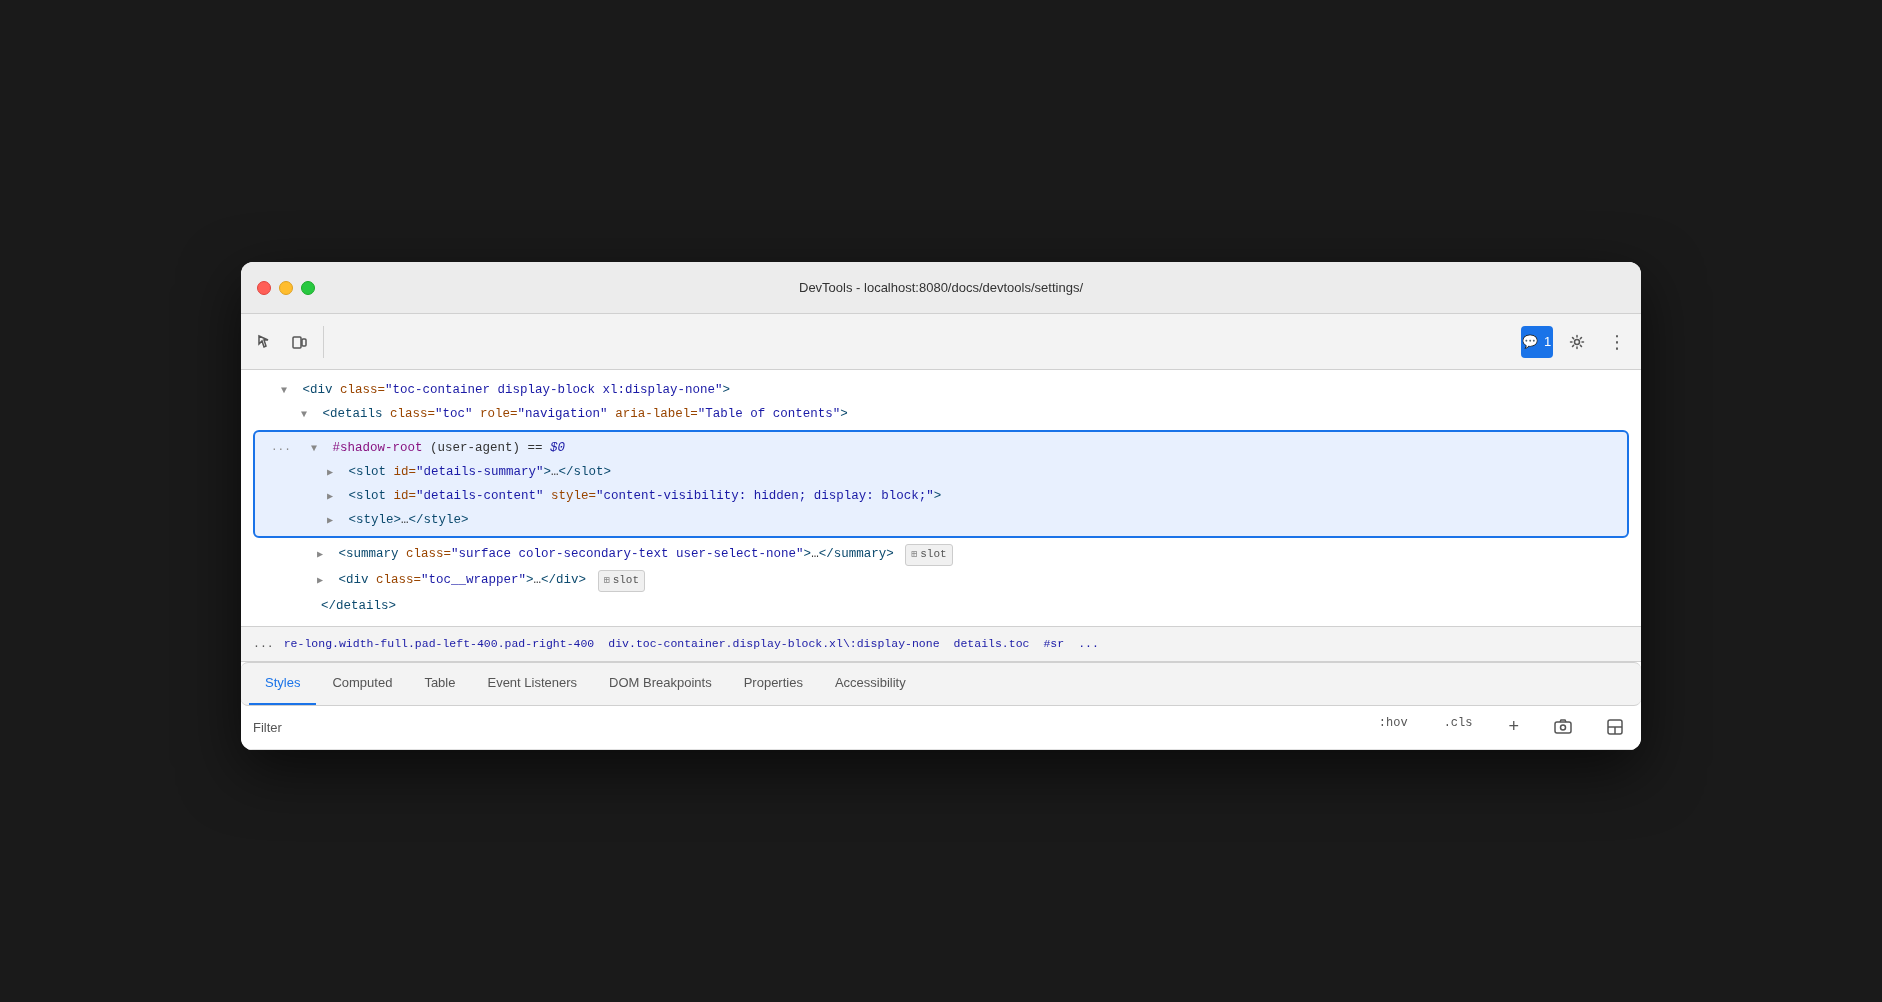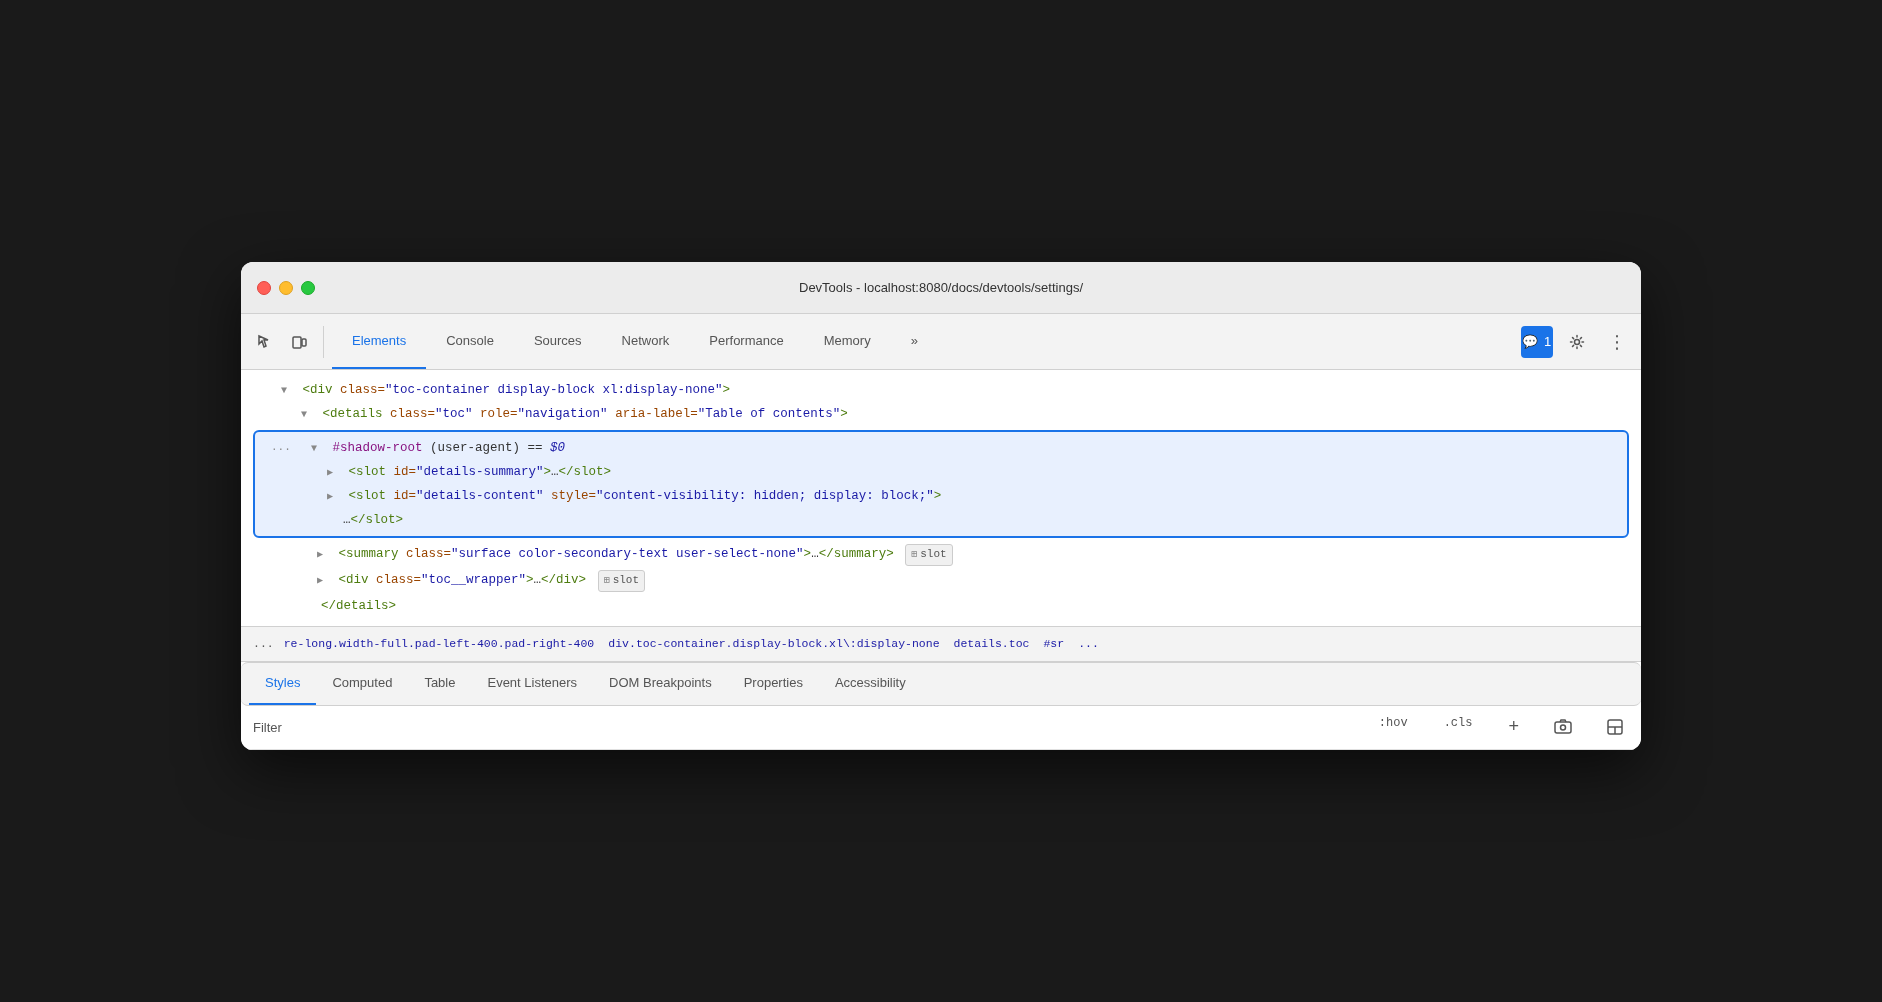--- a/index.html
+++ b/index.html
@@ -163,21 +163,21 @@
       display: inline-block;
       width: 12px;
       font-size: 10px;
       color: #888;
       margin-right: 2px;
     }
 
     .triangle-down::before { content: '▼'; }
     .triangle-right::before { content: '▶'; }
 
-    .tag { color: #4d7c0f; text-align: right; }
+    .tag { color: #0c4a6e; text-align: right; }
     .attr-name { color: #994500; }
     .attr-value { color: #1a1aa6; }
     .dollar-var { color: #1a1aa6; font-style: italic; }
     .shadow-keyword { color: #881280; }
     .equals-sign { color: #333; }
     .text-content { color: #333; }
 
     
     .shadow-root-block {
       background: #e8f0fe;
@@ -368,43 +368,20 @@
         </svg>
       </button>
       <button class="toolbar-icon-btn" title="Toggle device toolbar">
         <svg width="16" height="16" viewBox="0 0 16 16" fill="none">
           <rect x="2" y="3" width="8" height="11" rx="1" stroke="#555" stroke-width="1.5" fill="none"></rect>
           <rect x="11" y="5" width="4" height="7" rx="1" stroke="#555" stroke-width="1.5" fill="none"></rect>
         </svg>
       </button>
     </div>
 
-    <div class="tab-list">
-      <div class="tab active">
-        <span>Elements</span>
-      </div>
-      <div class="tab">
-        <span>Console</span>
-      </div>
-      <div class="tab">
-        <span>Sources</span>
-      </div>
-      <div class="tab">
-        <span>Network</span>
-      </div>
-      <div class="tab">
-        <span>Performance</span>
-      </div>
-      <div class="tab">
-        <span>Memory</span>
-      </div>
-      <div class="tab">
-        <span>»</span>
-      </div>
-    </div>
 
     <div class="toolbar-right">
       <button class="toolbar-icon-btn chat-badge">
         <span>💬</span>
         <span>1</span>
       </button>
       <button class="toolbar-icon-btn">
         <svg width="16" height="16" viewBox="0 0 16 16" fill="none">
           <circle cx="8" cy="8" r="2.5" stroke="#555" stroke-width="1.5"></circle>
           <path d="M8 1.5 L8 3M8 13 L8 14.5M14.5 8 L13 8M3 8 L1.5 8M12.5 3.5 L11.4 4.6M4.6 11.4 L3.5 12.5M12.5 12.5 L11.4 11.4M4.6 4.6 L3.5 3.5" stroke="#555" stroke-width="1.5" stroke-linecap="round"></path>
@@ -440,24 +417,25 @@
         <div class="dom-line" style="padding-left: 72px;">
           <span class="triangle triangle-right"></span>
           <span class="tag">&lt;slot </span><span class="attr-name">id=</span><span class="attr-value">"details-summary"</span><span class="tag">&gt;</span><span class="text-content">…</span><span class="tag">&lt;/slot&gt;</span>
         </div>
 
         <div class="dom-line" style="padding-left: 72px;">
           <span class="triangle triangle-right"></span>
           <span class="tag">&lt;slot </span><span class="attr-name">id=</span><span class="attr-value">"details-content"</span><span class="tag"> </span><span class="attr-name">style=</span><span class="attr-value">"content-visibility: hidden; display: block;"</span><span class="tag">&gt;</span>
         </div>
 
-        <div class="dom-line" style="padding-left: 88px;">
-          <span class="text-content">…</span><span class="tag">&lt;/slot&gt;</span>
+
+        <div class="dom-line" style="padding-left: 72px;">
+          <span class="triangle triangle-right"></span>
+          <span class="tag">&lt;style&gt;</span><span class="text-content">…</span><span class="tag">&lt;/style&gt;</span>
         </div>
-
       </div>
 
       <div class="dom-line indent-2" style="padding-left: 76px;">
         <span class="triangle triangle-right"></span>
         <span class="tag">&lt;summary </span><span class="attr-name">class=</span><span class="attr-value">"surface color-secondary-text user-select-none"</span><span class="tag">&gt;</span><span class="text-content">…</span><span class="tag">&lt;/summary&gt;</span>
         <span class="slot-badge">
           <span class="slot-icon">⊞</span>
           <span>slot</span>
         </span>
       </div>

